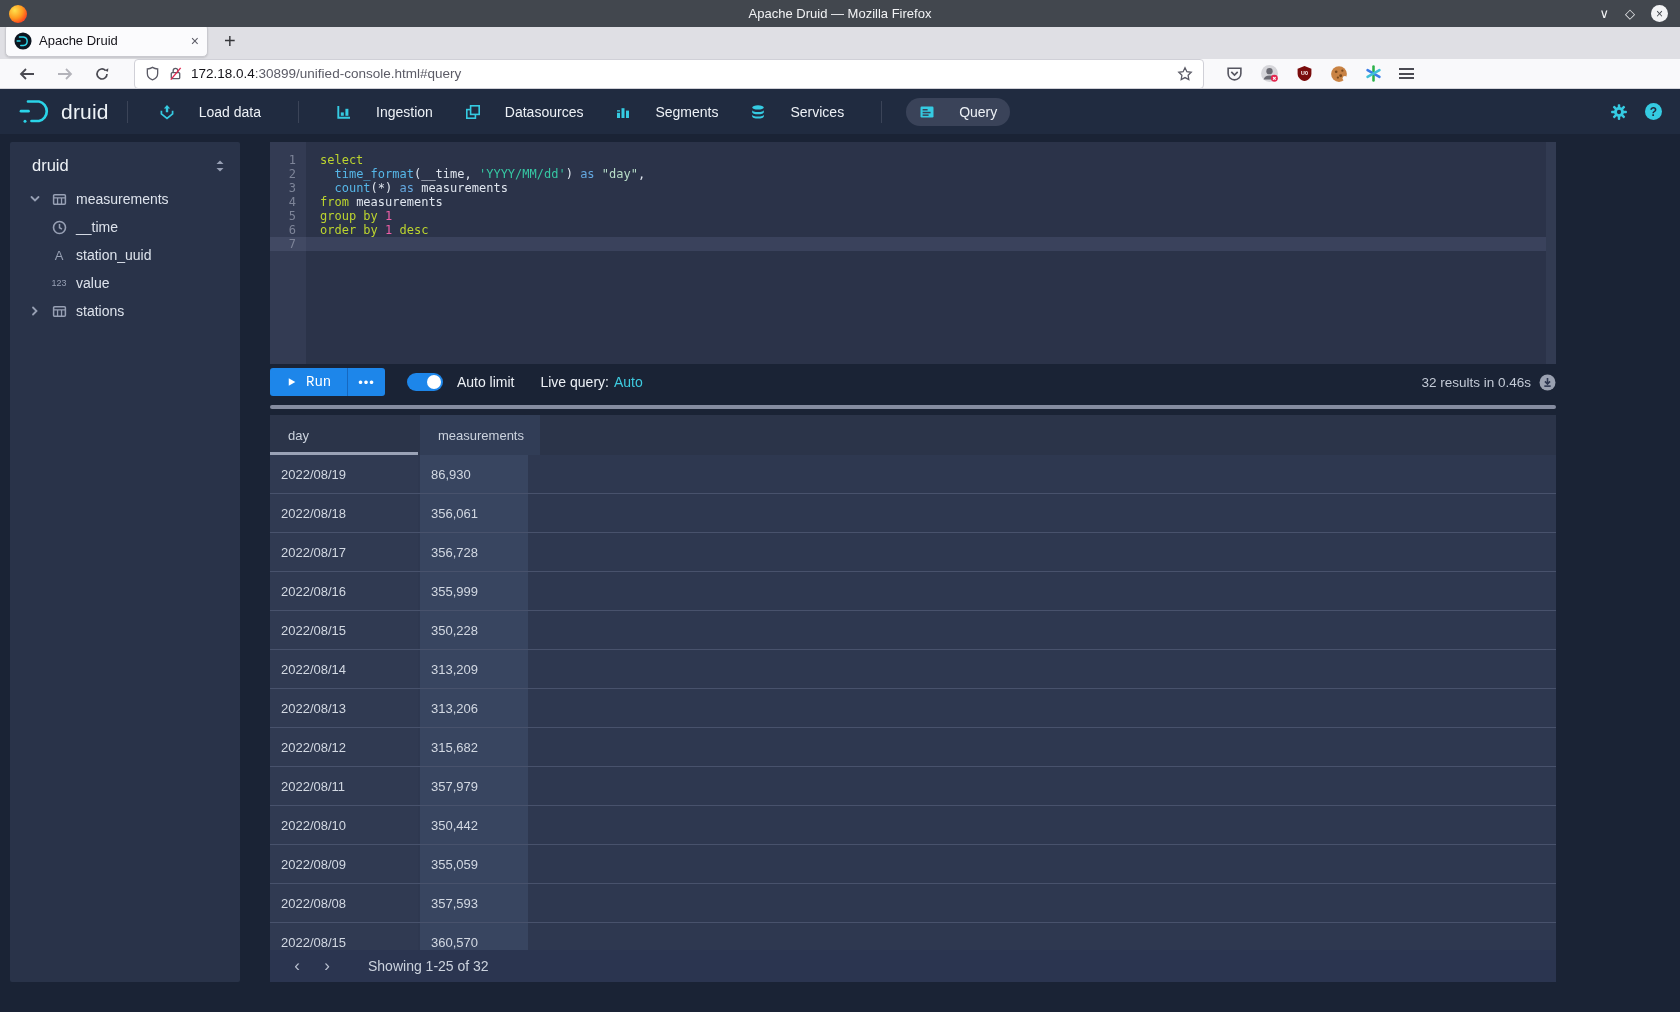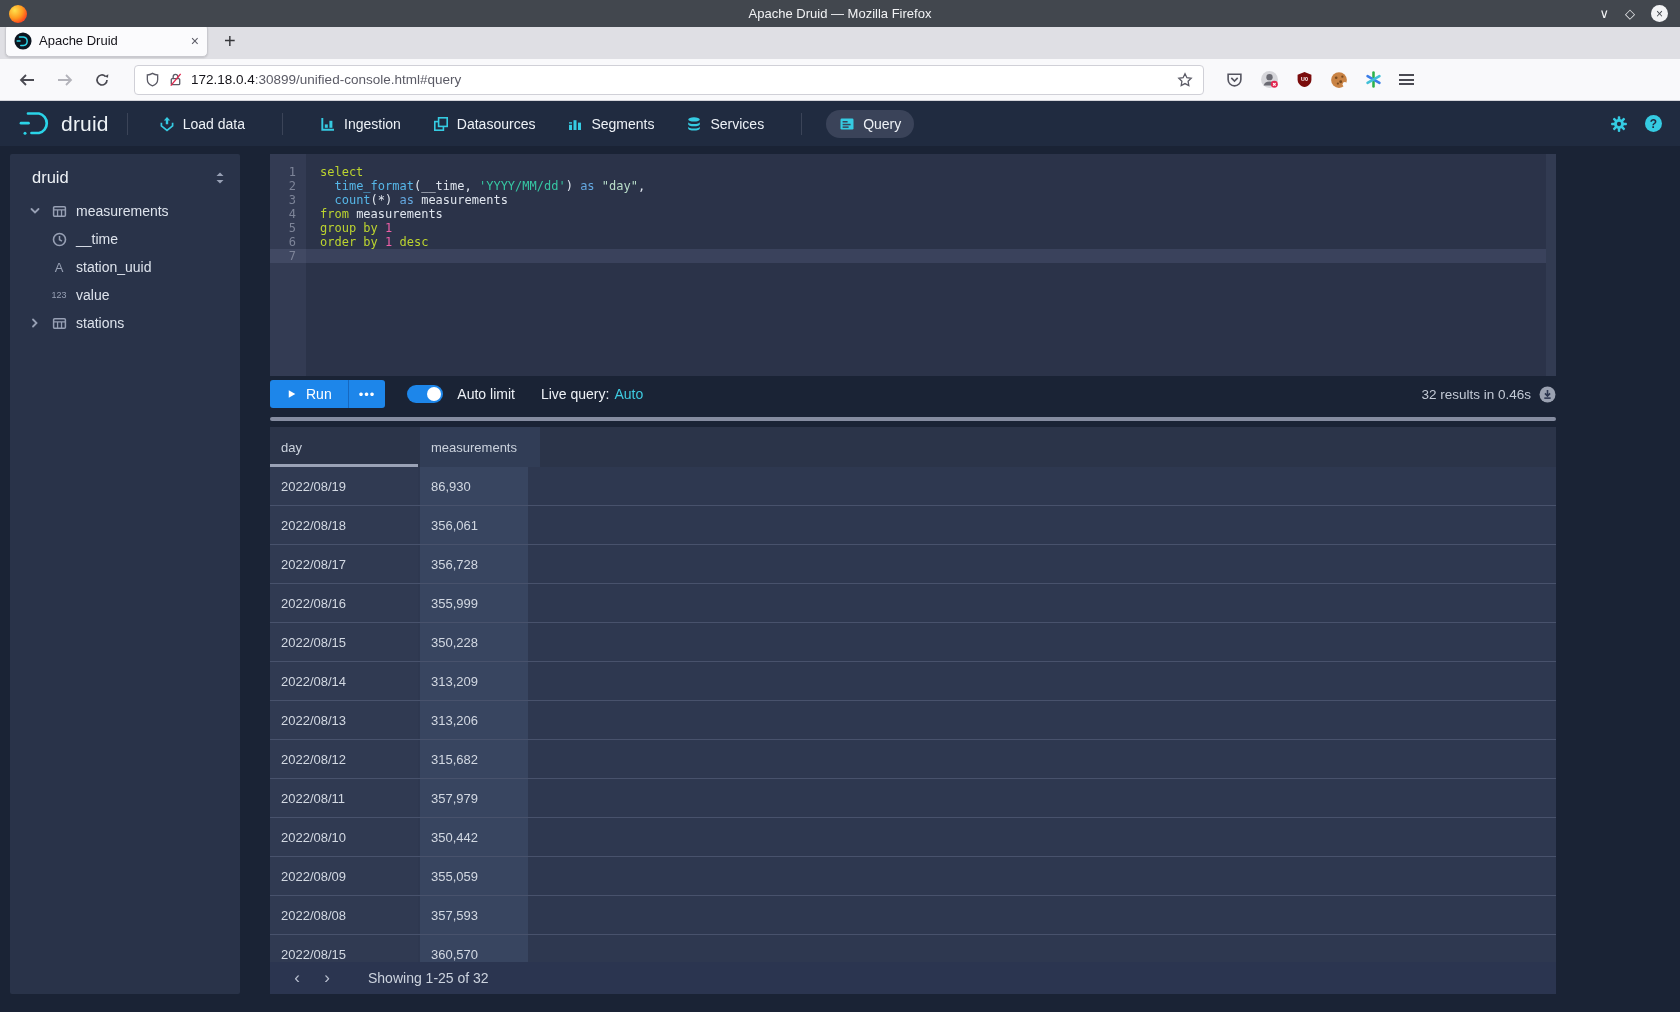--- a/index.html
+++ b/index.html
@@ -16,37 +16,37 @@
   .wc-close { width:17px; height:17px; background:#f2f3f5; color:#42474e; border-radius:50%;
               display:flex; align-items:center; justify-content:center; font-size:12px; }
 
   .tabbar { height:32px; background:#dfdfe4; display:flex; align-items:flex-end; }
   .tab { width:203px; height:33px; margin:0 0 2px 5px; background:#fbfbfd; border:1px solid #c9c9cf;
          border-radius:5px; display:flex; align-items:center; padding:0 8px; gap:7px; box-shadow:0 1px 2px rgba(0,0,0,.12); }
   .tab-label { flex:1; font-size:13px; color:#15141a; white-space:nowrap; overflow:hidden; }
   .tab-close { color:#5b5b66; font-size:14px; }
   .newtab { font-size:20px; color:#35363a; margin:0 0 6px 16px; }
 
-  .toolbar { height:42px; background:#f9f9fb; border-bottom:1px solid #d4d4da; display:flex; align-items:center; }
+  .toolbar { height:30px; background:#f9f9fb; border-bottom:1px solid #d4d4da; display:flex; align-items:center; }
   .navbtns { display:flex; align-items:center; gap:20px; margin-left:18px; }
   .urlbar { width:1070px; height:30px; margin-left:24px; background:#ffffff; border:1px solid #d0d0d7;
             border-radius:4px; display:flex; align-items:center; padding:0 10px; gap:8px; }
   .url-text { flex:1; font-size:13.5px; color:#5b5b66; white-space:nowrap; overflow:hidden; }
   .url-text b { color:#15141a; font-weight:normal; }
   .tb-icons { display:flex; align-items:center; gap:17px; margin-left:22px; }
   .menu-icon { width:15px; height:11px; border-top:2px solid #4a4a52; border-bottom:2px solid #4a4a52; position:relative; }
   .menu-icon::after { content:""; position:absolute; left:0; right:0; top:2.5px; height:2px; background:#4a4a52; }
 
   
   .druid-header { height:45px; background:#202b40; display:flex; align-items:center; padding:0 18px; }
   .brand { display:flex; align-items:center; gap:7px; }
   .brand-name { color:#eef3f7; font-size:21px; letter-spacing:.2px; }
   .hdr-div { width:1px; height:22px; background:#3b4458; margin:0 18px; }
   .druid-nav { display:flex; align-items:center; gap:6px; }
-  .nav-item { display:flex; align-items:center; gap:8px; color:#edf1f6; font-size:14px;
+  .nav-item { display:flex; align-items:center; gap:24px; color:#edf1f6; font-size:14px;
               padding:6px 13px; border-radius:16px; cursor:pointer; }
   .nav-item.active { background:#3a4359; }
   .nicon { width:16px; height:16px; display:block; }
   .hdr-right { margin-left:auto; display:flex; align-items:center; gap:17px; }
   .help-circle { width:17px; height:17px; border-radius:50%; background:#35cbe2; color:#202b40;
                  font-size:12px; font-weight:bold; display:flex; align-items:center; justify-content:center; }
 
   
   .workspace { height:860px; display:flex; padding:8px 0 12px 10px; background:#1a2335; }
   .sidebar { width:230px; background:#293349; border-radius:2px; padding:14px 0 0 0; flex:none; }
@@ -71,35 +71,35 @@
   .code-line { height:14px; line-height:14px; padding-left:14px; white-space:pre; }
   .code-line.active { background:#3a425c; }
   .tok-kw { color:#bcd42f; } .tok-fn { color:#56b7e8; } .tok-str { color:#36c7a3; }
   .tok-num { color:#ee5fa7; } .tok-op { color:#64a8e0; } .tok-pl { color:#dfe5ee; }
   .tok-qid { color:#b8ddc8; }
   .editor-scroll { position:absolute; right:0; top:0; bottom:0; width:10px; background:#323b52; }
 
   
   .runbar { height:30px; margin-top:3px; display:flex; align-items:center; }
   .btn-run { height:28px; background:#1d86ea; color:#fff; border-radius:3px 0 0 3px; display:flex;
-             align-items:center; gap:9px; padding:0 16px; font-size:14px; cursor:pointer; }
+             align-items:center; gap:9px; padding:0 16px; font-size:14px; cursor:pointer;font-family:Liberation Mono, monospace; }
   .btn-more { height:28px; background:#1d86ea; border-left:1px solid #1668c0; border-radius:0 3px 3px 0;
               color:#fff; display:flex; align-items:center; padding:0 10px; font-size:13px; letter-spacing:1px; cursor:pointer; }
   .toggle { width:36px; height:18px; border-radius:9px; background:#1d86ea; position:relative; margin-left:22px; cursor:pointer; }
   .toggle .knob { position:absolute; right:2px; top:2px; width:14px; height:14px; border-radius:50%; background:#fff; }
   .runbar-label { color:#edf1f6; font-size:14px; margin-left:14px; }
   .live-query { color:#edf1f6; font-size:14px; margin-left:26px; }
   .live-query a { color:#3ecbe0; text-decoration:none; margin-left:5px; }
   .results-info { margin-left:auto; display:flex; align-items:center; gap:8px; color:#c3cad6; font-size:13.5px; }
 
   
   .results { flex:1; overflow:hidden; display:flex; flex-direction:column; }
   .hscroll { height:4px; background:#858ca0; border-radius:2px; margin:8px 0 6px 0; }
   .thead { display:flex; height:40px; flex:none; background:#2b3449; }
-  .th { display:flex; align-items:center; padding-left:11px; font-size:13px; color:#ccd3de; position:relative; cursor:pointer;text-align:right; }
+  .th { display:flex; align-items:center; padding-left:18px; font-size:13px; color:#ccd3de; position:relative; cursor:pointer;text-align:right; }
   .th.c-day { width:148px; background:#2b3449; margin-right:2px; }
   .th.c-day::after { content:""; position:absolute; left:0; right:0; bottom:0; height:3px; background:#9aa2b6; }
   .th.c-meas { width:120px; background:#313d56; }
   .tbody { flex:1; overflow:hidden; }
   .tr { display:flex; height:39px; border-bottom:1px solid #48526c; background:#2e3850; }
   .td { display:flex; align-items:center; padding-left:11px; font-size:13px; color:#d2d8e2; }
   .td.c-day { width:148px; background:#303a52; margin-right:2px; }
   .td.c-meas { width:108px; background:#384560; }
 
   .pagination { height:32px; flex:none; background:#2b3550; display:flex; align-items:center; padding-left:12px; }

